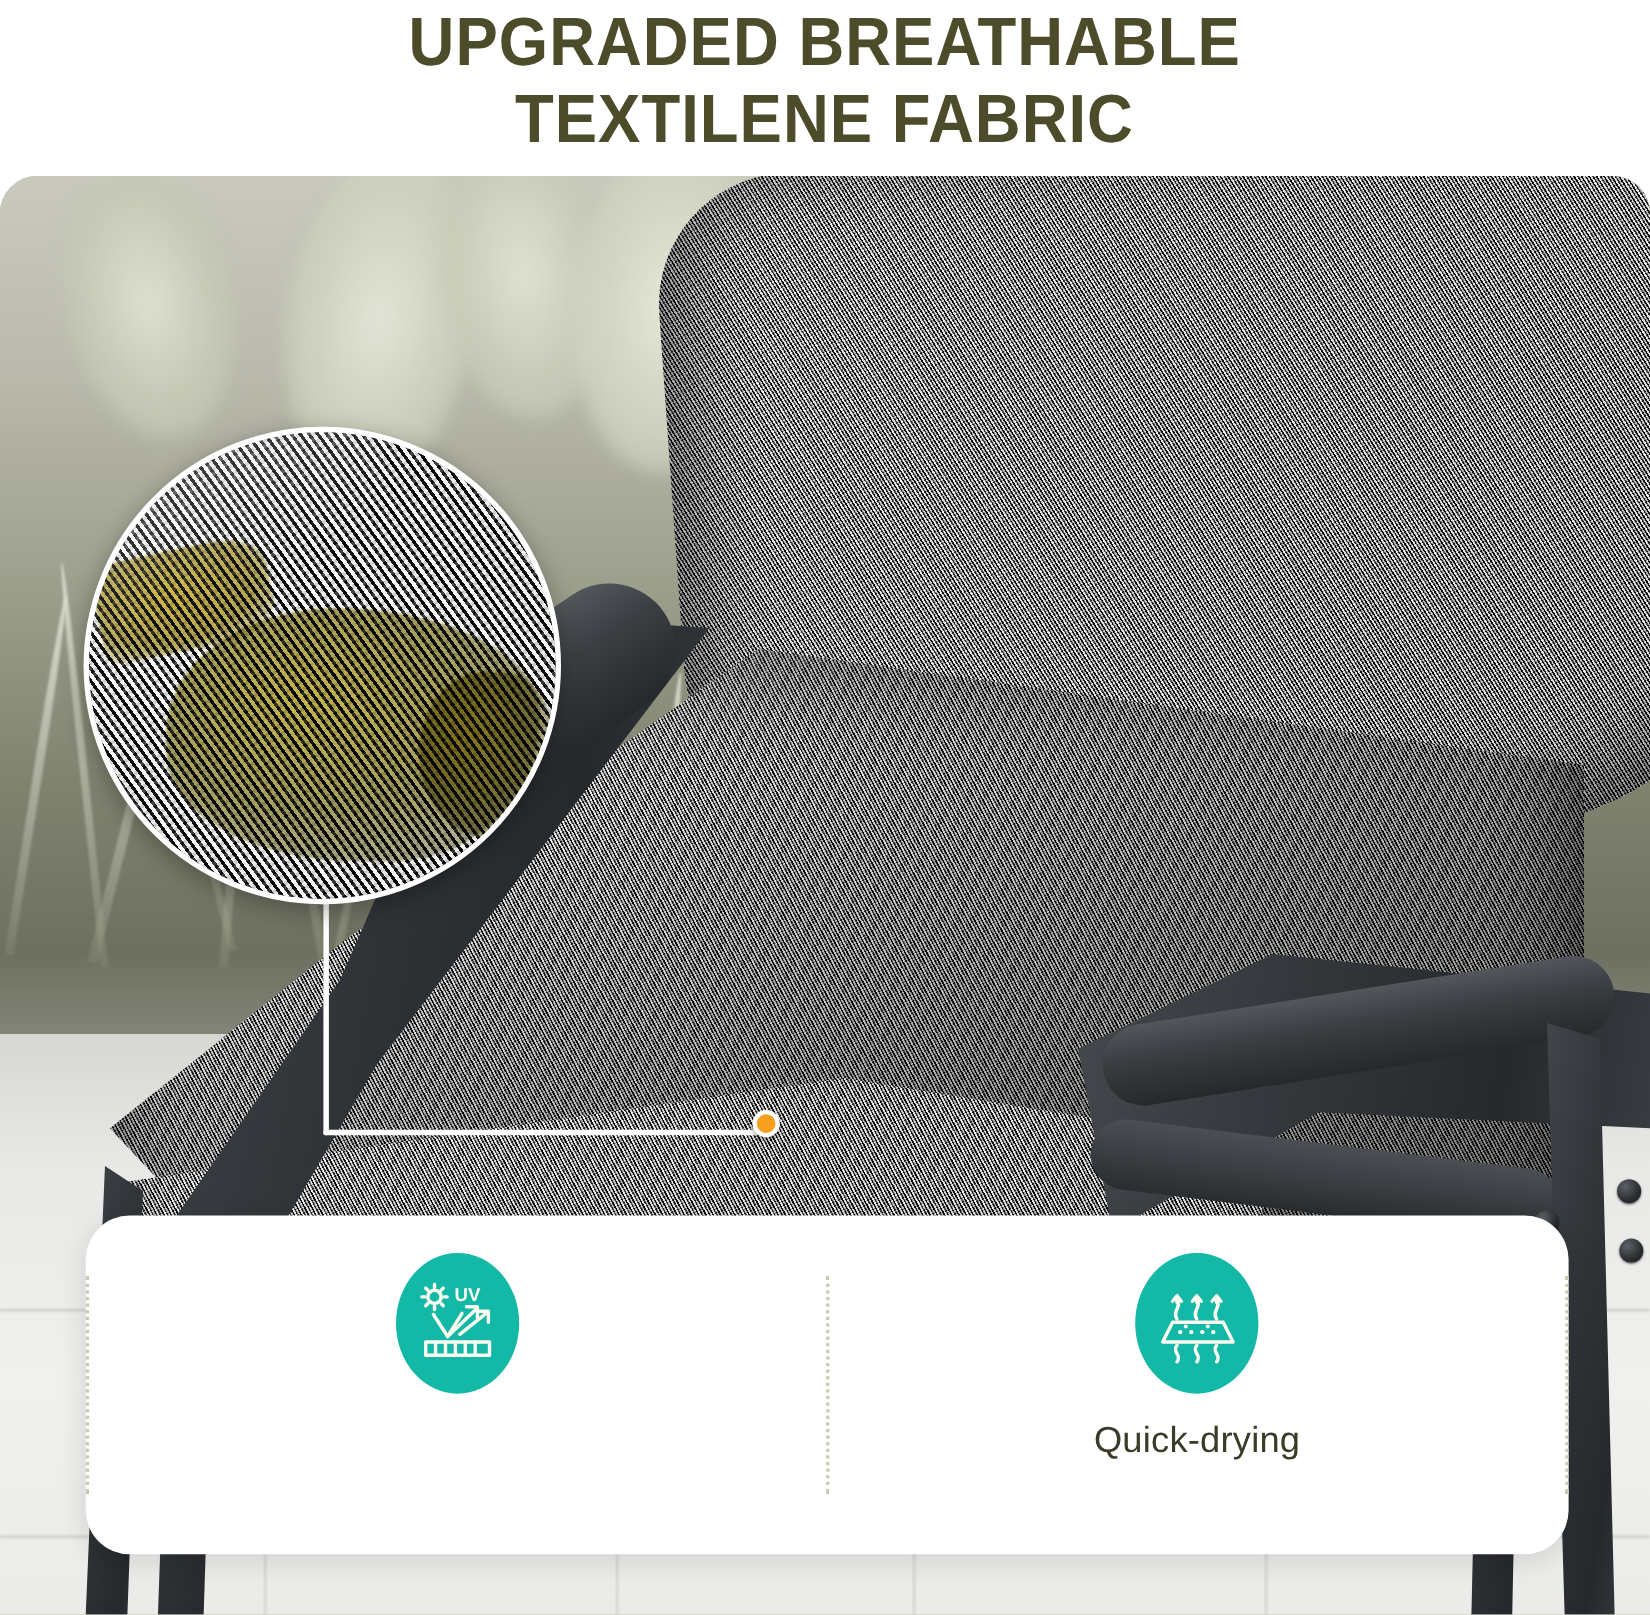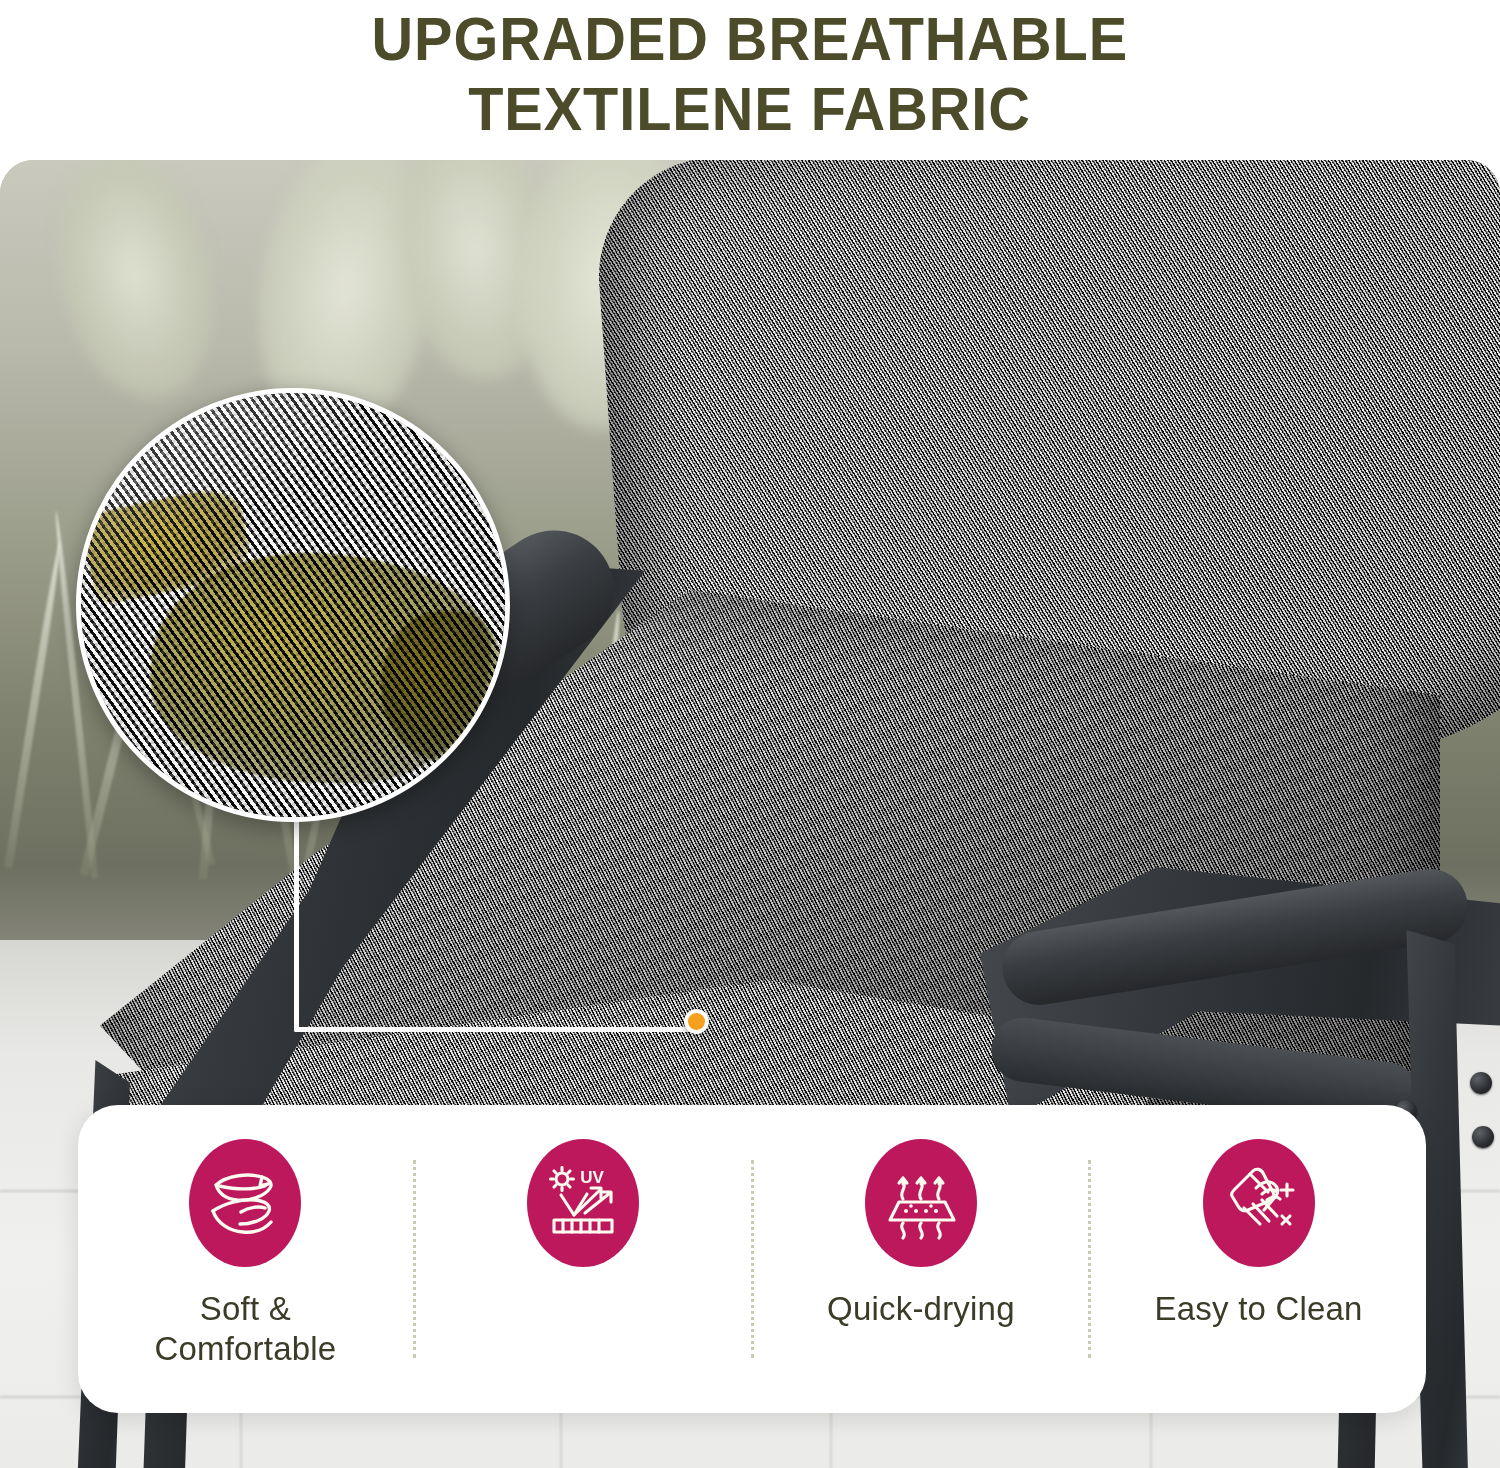--- a/index.html
+++ b/index.html
@@ -222,21 +222,21 @@
     display:flex;flex-direction:column;align-items:center;justify-content:flex-start;
     padding:34px 8px 0 8px;box-sizing:border-box;
     position:relative;
   }
   .divider{
     width:0;flex:0 0 0;align-self:center;height:198px;
     border-left:3px dotted #c8ccb0;
   }
   .icon-circle{
     width:112px;height:128px;border-radius:50%;
-    background:#be185d;
+    background:#14b8a6;
     display:flex;align-items:center;justify-content:center;
     margin-bottom:22px;
   }
   .icon-circle svg{display:block;}
   .feature-label{
     font-family:"Liberation Sans", sans-serif;
     font-size:33px;line-height:40px;font-weight:400;
     color:#3b3b28;text-align:center;
     white-space:pre-line;
     letter-spacing:.2px;
@@ -316,34 +316,20 @@
 
     <div class="callout callout-v"></div>
     <div class="callout callout-h"></div>
     <div class="callout callout-dot"></div>
 
   </div>
 </div>
 
 <div class="feature-card">
 
-  <div class="feature">
-    <div class="icon-circle">
-      <svg width="76" height="72" viewBox="0 0 76 72" fill="none" stroke="#fbfbf0" stroke-width="3.4" stroke-linecap="round" stroke-linejoin="round">
-        <path d="M9 18 C20 8, 42 6, 55 10 C62 12, 66 16, 63 21 C58 29, 44 34, 30 33 C20 32, 12 27, 9 18 Z"></path>
-        <path d="M12 19 C26 22, 42 24, 58 19"></path>
-        <path d="M55 10 L53 19 L61 17"></path>
-        <path d="M6 44 C18 36, 34 32, 48 33 C58 34, 64 38, 62 44 C59 52, 46 57, 33 57"></path>
-        <path d="M6 44 C10 56, 22 64, 36 65 C48 66, 58 62, 64 55"></path>
-        <path d="M34 45 C42 40, 52 39, 58 41"></path>
-      </svg>
-    </div>
-    <div class="feature-label">Soft &amp;
-Comfortable</div>
-  </div>
 
   <div class="divider"></div>
 
   <div class="feature">
     <div class="icon-circle">
       <svg width="78" height="74" viewBox="0 0 78 74" fill="none" stroke="#fbfbf0" stroke-width="3.1" stroke-linecap="round" stroke-linejoin="round">
         <circle cx="18" cy="13" r="6"></circle>
         <path d="M18 1.5 L18 4.5 M18 21.5 L18 24.5 M6.5 13 L9.5 13 M26.5 13 L29.5 13
                  M10 5 L12 7 M24 19 L26 21 M26 5 L24 7 M12 19 L10 21"></path>
         <text x="48" y="17" font-family="Liberation Sans, sans-serif" font-size="17" font-weight="bold" fill="#fbfbf0" stroke="none" text-anchor="middle">UV</text>
@@ -376,31 +362,14 @@
         <path d="M22 57 C17 63, 27 66, 22 72"></path>
         <path d="M40 57 C35 63, 45 66, 40 72"></path>
         <path d="M58 57 C53 63, 63 66, 58 72"></path>
       </svg>
     </div>
     <div class="feature-label">Quick-drying</div>
   </div>
 
   <div class="divider"></div>
 
-  <div class="feature">
-    <div class="icon-circle">
-      <svg width="78" height="74" viewBox="0 0 78 74" fill="none" stroke="#fbfbf0" stroke-width="3.1" stroke-linecap="round" stroke-linejoin="round">
-        <path d="M14 24 L33 5 C36 2, 41 3, 43 7 L53 26 C55 30, 53 34, 49 35 L28 44 C24 46, 20 44, 18 40 L12 30 C11 28, 12 26, 14 24 Z"></path>
-        <path d="M30 8 C36 14, 42 20, 48 26"></path>
-        <path d="M36 22 C42 16, 48 14, 54 18 C58 21, 59 26, 56 30 L44 44"></path>
-        <path d="M42 28 C47 23, 53 22, 57 26"></path>
-        <path d="M47 34 C52 30, 57 30, 60 33"></path>
-        <path d="M24 42 L40 58"></path>
-        <path d="M33 38 L49 55"></path>
-        <path d="M42 34 L57 50"></path>
-        <path d="M67 18 L67 30 M61 24 L73 24"></path>
-        <path d="M62 50 L70 58 M70 50 L62 58"></path>
-      </svg>
-    </div>
-    <div class="feature-label">Easy to Clean</div>
-  </div>
 
 </div>
 
 </body></html>

